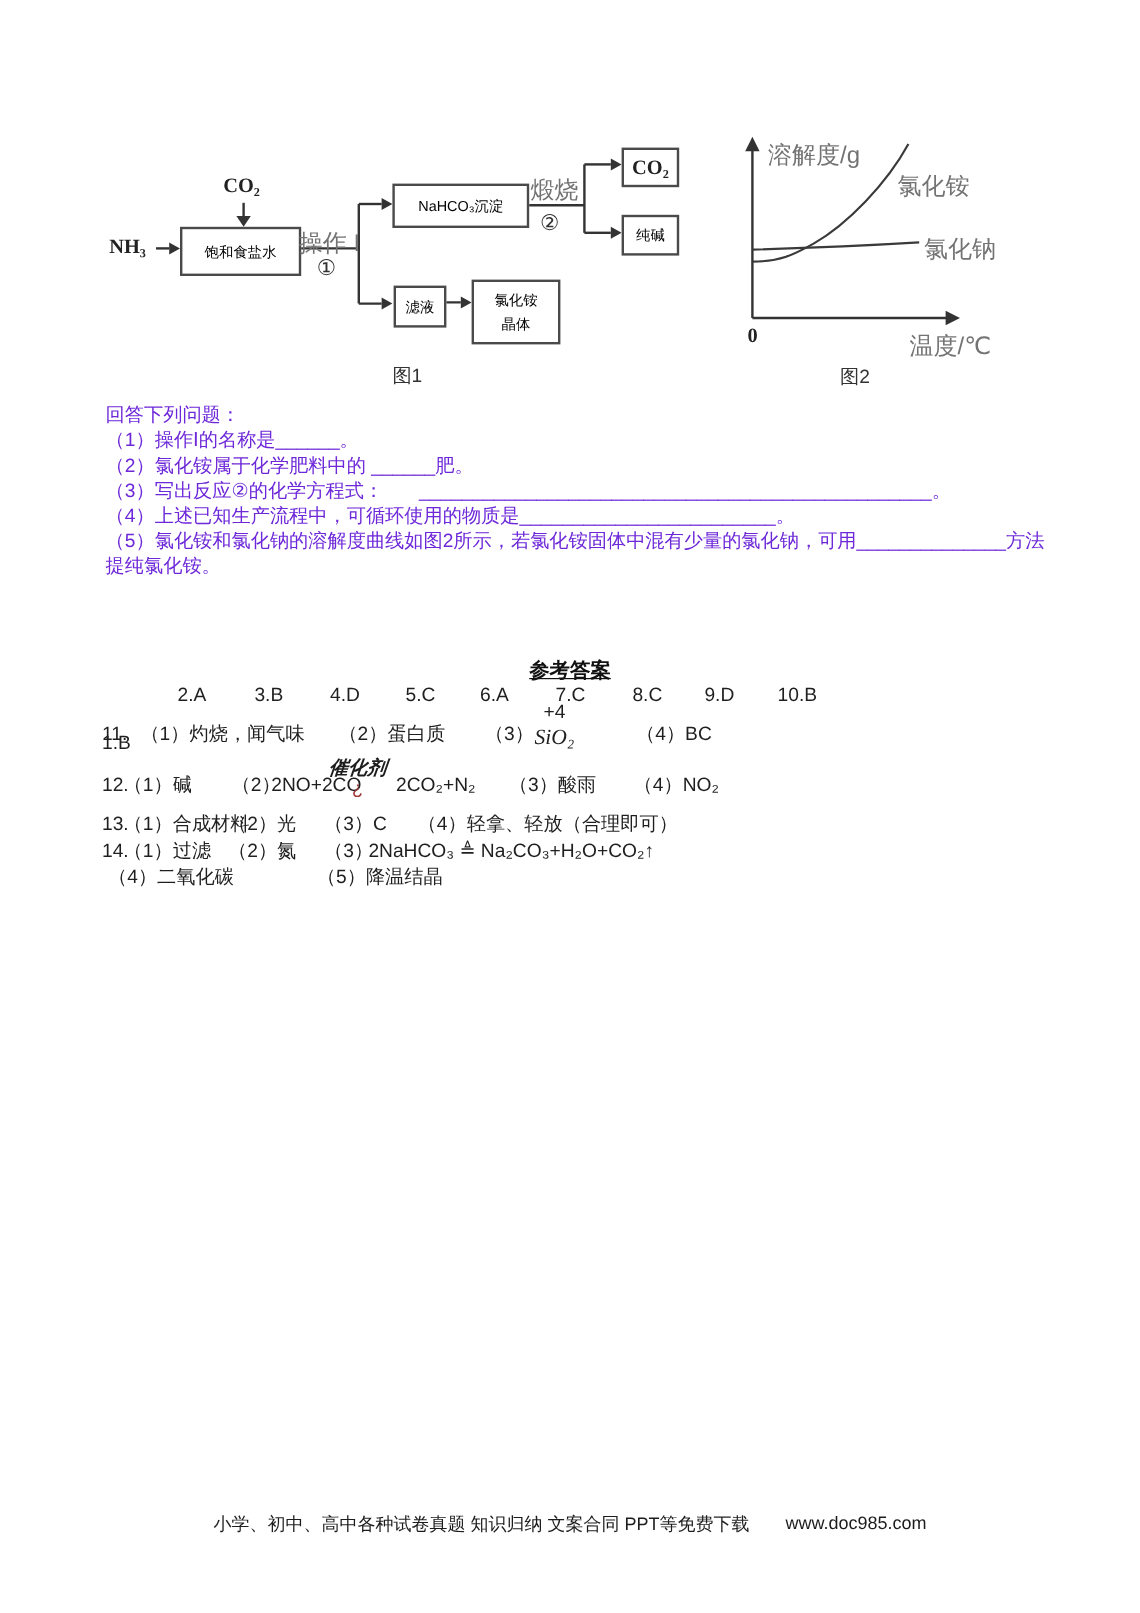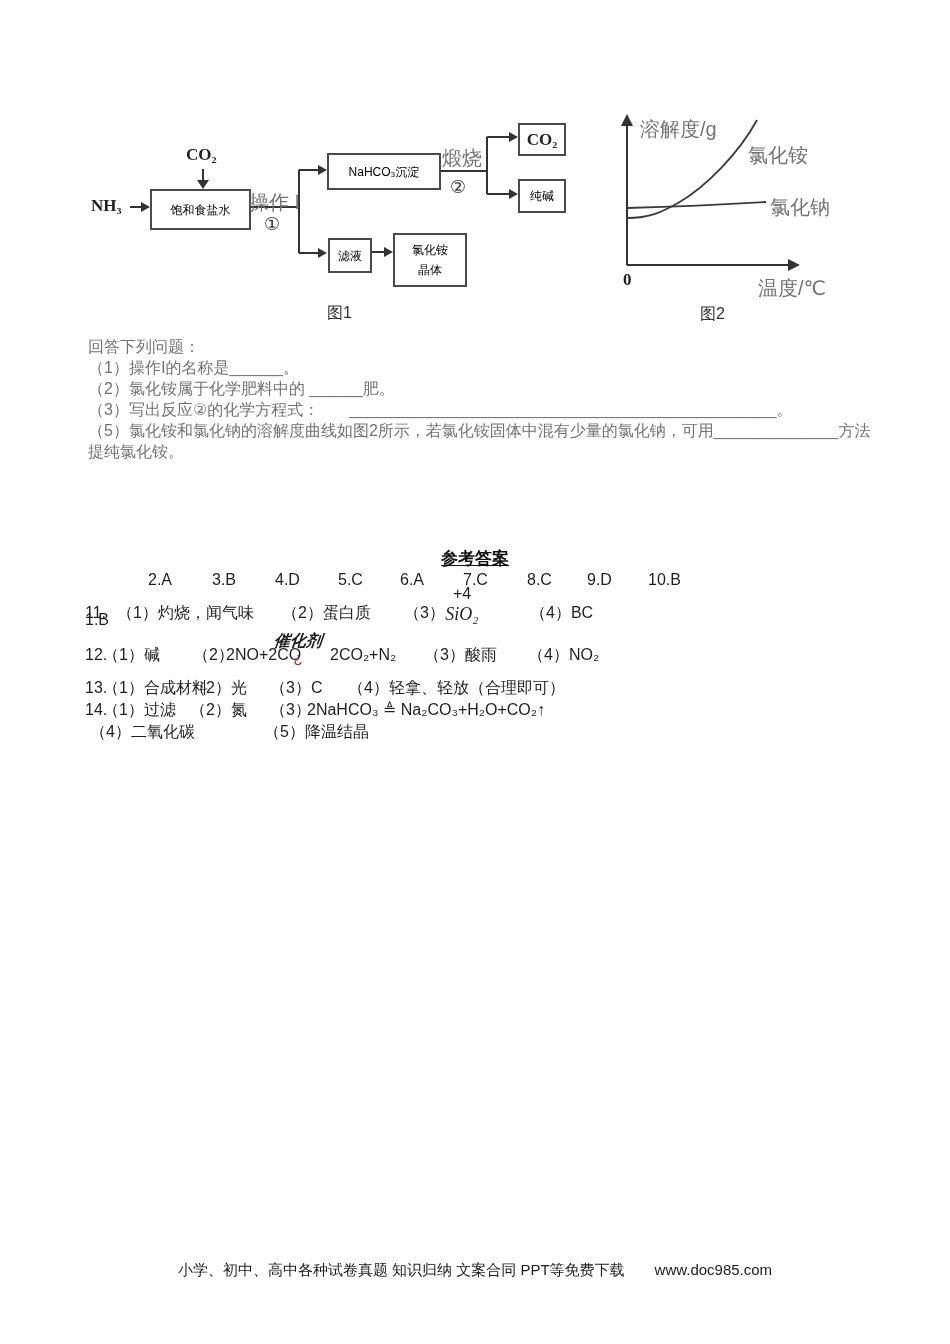--- a/index.html
+++ b/index.html
@@ -14,21 +14,21 @@
   .fbox{
     position:absolute;border:2px solid #4a4a4a;background:#fff;
     display:flex;align-items:center;justify-content:center;text-align:center;
     font-size:12px;color:#000000;line-height:20px;
   }
   .flabel{position:absolute;font-size:20px;color:#737373;white-space:nowrap;}
   .formula{font-family:"Liberation Serif","DejaVu Serif",serif;font-weight:bold;font-size:17px;color:#222;}
   .circled{font-size:18px;color:#333;}
   .figcap{position:absolute;font-size:16px;color:#333;}
   
-  #questions{position:absolute;left:88px;top:336px;width:800px;font-size:16px;color:#737373;}
+  #questions{position:absolute;left:88px;top:336px;width:800px;font-size:16px;color:#6d28d9;}
   #questions .qline{height:21px;line-height:21px;white-space:nowrap;}
   
   #answers{position:absolute;left:0;top:0;width:950px;height:760px;font-size:16px;color:#1f1f1f;}
   #answers .it{position:absolute;white-space:nowrap;line-height:19px;}
   .ref-title{position:absolute;left:0;right:0;text-align:center;font-weight:bold;font-size:17px;color:#111;}
   .stack{position:absolute;display:flex;flex-direction:column;align-items:center;line-height:1;}
   .stack .sup{font-size:16px;color:#1f1f1f;line-height:18px;}
   .stack .mathit{font-family:"Liberation Serif","DejaVu Serif",serif;font-style:italic;font-size:18px;line-height:22px;color:#1f1f1f;}
   .cat-stack{position:absolute;display:flex;flex-direction:column;align-items:center;line-height:1;}
   .cat-label{font-weight:bold;font-style:italic;font-size:16px;color:#1c1c1c;line-height:18px;transform:skewX(-6deg);}
@@ -118,20 +118,21 @@
   <span class="flabel formula" style="left:623px;top:270px;">0</span>
   <span class="flabel" style="left:758px;top:275px;">温度/℃</span>
   <span class="figcap" style="left:700px;top:304px;">图2</span>
 </div>
 
 <div id="questions">
   <div class="qline">回答下列问题：</div>
   <div class="qline">（1）操作Ⅰ的名称是______。</div>
   <div class="qline">（2）氯化铵属于化学肥料中的 ______肥。</div>
   <div class="qline"><span>（3）写出反应②的化学方程式：</span><span style="display:inline-block;width:30px;"></span><span>________________________________________________</span><span>。</span></div>
+  <div class="qline"><span>（4）上述已知生产流程中，可循环使用的物质是</span><span>________________________</span><span>。</span></div>
   <div class="qline">（5）氯化铵和氯化钠的溶解度曲线如图2所示，若氯化铵固体中混有少量的氯化钠，可用______________方法</div>
   <div class="qline">提纯氯化铵。</div>
 </div>
 
 <div id="answers">
   <div class="ref-title" style="top:547px;text-decoration:underline;">参考答案</div>
 
   <span class="it" style="left:85px;top:570px;margin-top:40px;">1.B</span>
   <span class="it" style="left:148px;top:570px;">2.A</span>
   <span class="it" style="left:212px;top:570px;">3.B</span>

